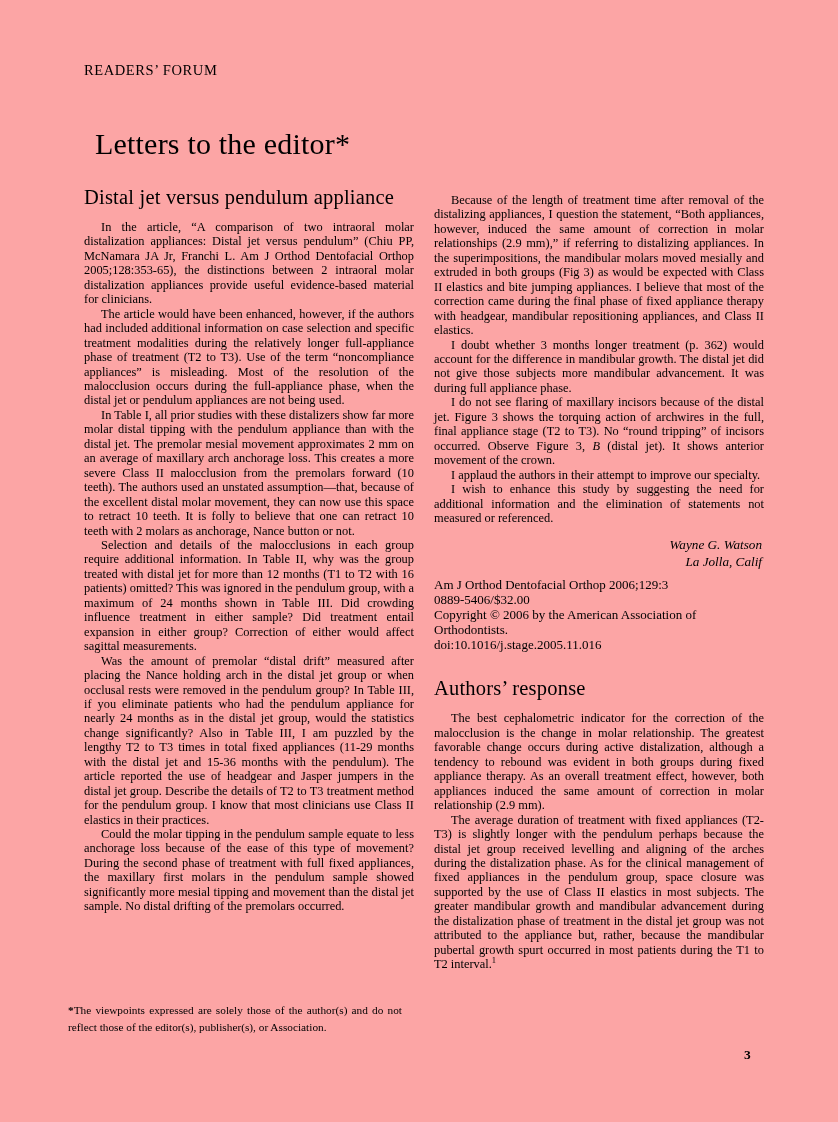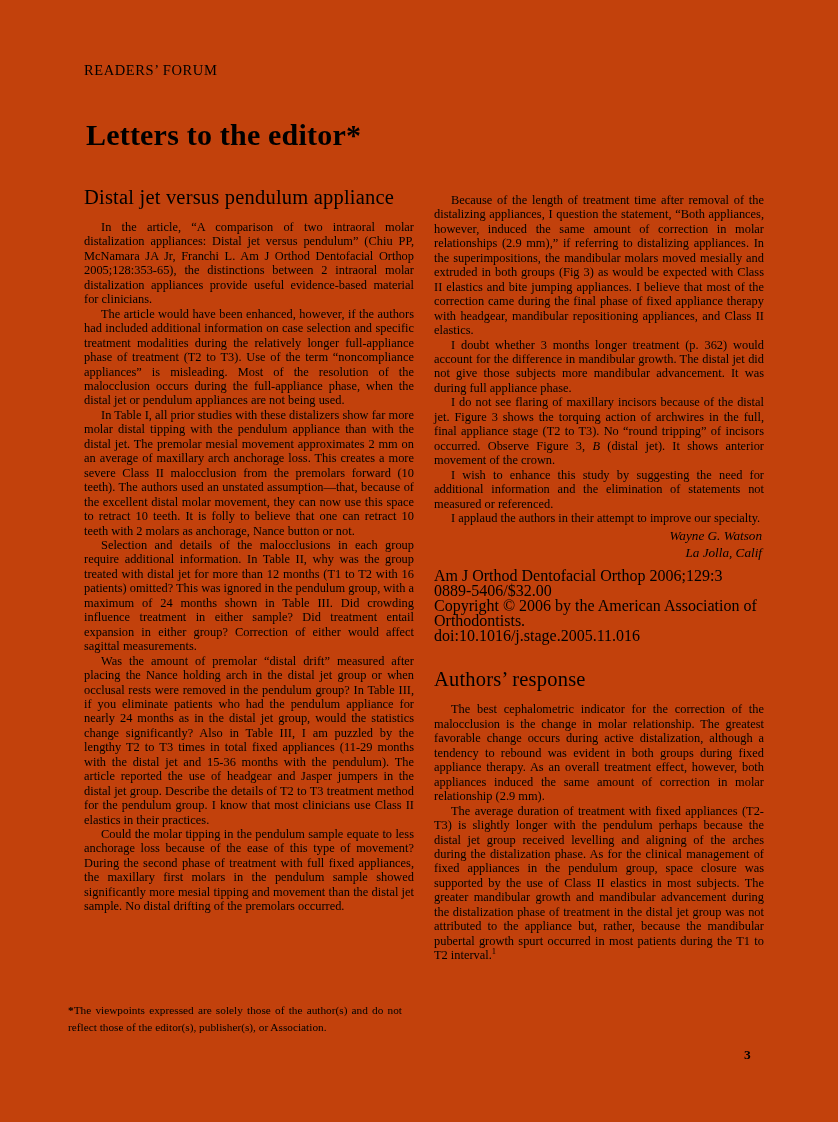--- a/index.html
+++ b/index.html
@@ -1,38 +1,38 @@
 <!DOCTYPE html>
 <html lang="en"><head>
 <meta charset="utf-8">
 <style>
   html, body { margin: 0; padding: 0; background: #ffffff; }
   .page {
     position: relative;
     width: 838px;
     height: 1122px;
-    background: #c2410c;
+    background: #fca5a5;
     color: #000000;
     font-family: "Liberation Serif", "DejaVu Serif", serif;
     overflow: hidden;
   }
   .running-head {
     position: absolute;
     top: 62px;
     left: 84px;
     font-size: 14.5px;
     letter-spacing: 0.6px;
   }
   .doc-title {
     position: absolute;
     top: 114px;
     left: 82px;
-    margin: 4px;
+    margin: 13px;
     font-size: 30px;
-    font-weight: 700;
+    font-weight: 400;
     letter-spacing: 0.2px;
   }
   .columns {
     position: absolute;
     top: 186px;
     left: 84px;
     width: 682px;
     display: flex;
     gap: 20px;
     align-items: flex-start;
@@ -46,30 +46,30 @@
     letter-spacing: 0.2px;
   }
   .body-par {
     margin: 0;
     font-size: 12.4px;
     line-height: 14.45px;
     text-align: justify;
     text-indent: 17px;
   }
   .signature {
-    margin-top: 2px;
+    margin-top: 11px;
     padding-right: 2px;
     text-align: right;
     font-style: italic;
     font-size: 13.2px;
     line-height: 17px;
   }
   .citation {
     margin-top: 7px;
-    font-size: 16px;
+    font-size: 13px;
     line-height: 15px;
   }
   .response-heading {
     margin: 25px 0 11px 0;
     font-size: 20.5px;
     font-weight: 400;
     letter-spacing: 0.2px;
   }
   .footnote {
     position: absolute;
@@ -112,22 +112,22 @@
       <p class="body-par">In Table I, all prior studies with these distalizers show far more molar distal tipping with the pendulum appliance than with the distal jet. The premolar mesial movement approximates 2 mm on an average of maxillary arch anchorage loss. This creates a more severe Class II malocclusion from the premolars forward (10 teeth). The authors used an unstated assumption—that, because of the excellent distal molar movement, they can now use this space to retract 10 teeth. It is folly to believe that one can retract 10 teeth with 2 molars as anchorage, Nance button or not.</p>
       <p class="body-par">Selection and details of the malocclusions in each group require additional information. In Table II, why was the group treated with distal jet for more than 12 months (T1 to T2 with 16 patients) omitted? This was ignored in the pendulum group, with a maximum of 24 months shown in Table III. Did crowding influence treatment in either sample? Did treatment entail expansion in either group? Correction of either would affect sagittal measurements.</p>
       <p class="body-par">Was the amount of premolar “distal drift” measured after placing the Nance holding arch in the distal jet group or when occlusal rests were removed in the pendulum group? In Table III, if you eliminate patients who had the pendulum appliance for nearly 24 months as in the distal jet group, would the statistics change significantly? Also in Table III, I am puzzled by the lengthy T2 to T3 times in total fixed appliances (11-29 months with the distal jet and 15-36 months with the pendulum). The article reported the use of headgear and Jasper jumpers in the distal jet group. Describe the details of T2 to T3 treatment method for the pendulum group. I know that most clinicians use Class II elastics in their practices.</p>
       <p class="body-par">Could the molar tipping in the pendulum sample equate to less anchorage loss because of the ease of this type of movement? During the second phase of treatment with full fixed appliances, the maxillary first molars in the pendulum sample showed significantly more mesial tipping and movement than the distal jet sample. No distal drifting of the premolars occurred.</p>
     </div>
 
     <div class="col col-right">
       <p class="body-par">Because of the length of treatment time after removal of the distalizing appliances, I question the statement, “Both appliances, however, induced the same amount of correction in molar relationships (2.9 mm),” if referring to distalizing appliances. In the superimpositions, the mandibular molars moved mesially and extruded in both groups (Fig 3) as would be expected with Class II elastics and bite jumping appliances. I believe that most of the correction came during the final phase of fixed appliance therapy with headgear, mandibular repositioning appliances, and Class II elastics.</p>
       <p class="body-par">I doubt whether 3 months longer treatment (p. 362) would account for the difference in mandibular growth. The distal jet did not give those subjects more mandibular advancement. It was during full appliance phase.</p>
       <p class="body-par"><span>I do not see flaring of maxillary incisors because of the distal jet. Figure 3 shows the torquing action of archwires in the full, final appliance stage (T2 to T3). No “round tripping” of incisors occurred. Observe Figure 3, </span><i>B</i><span> (distal jet). It shows anterior movement of the crown.</span></p>
+      <p class="body-par">I applaud the authors in their attempt to improve our specialty.</p>
       <p class="body-par">I wish to enhance this study by suggesting the need for additional information and the elimination of statements not measured or referenced.</p>
-      <p class="body-par">I applaud the authors in their attempt to improve our specialty.</p>
 
       <div class="signature">
         <div>Wayne G. Watson</div>
         <div>La Jolla, Calif</div>
       </div>
 
       <div class="citation">
         <div>Am J Orthod Dentofacial Orthop 2006;129:3</div>
         <div>0889-5406/$32.00</div>
         <div>Copyright © 2006 by the American Association of Orthodontists.</div>

